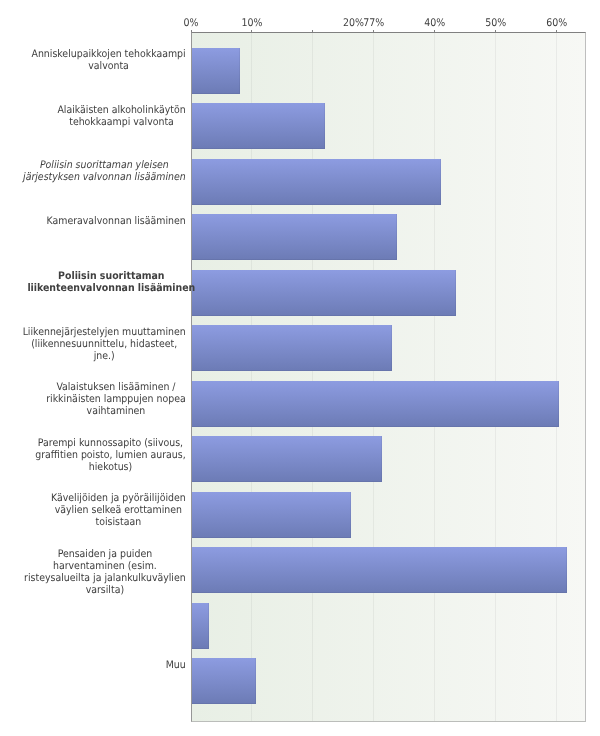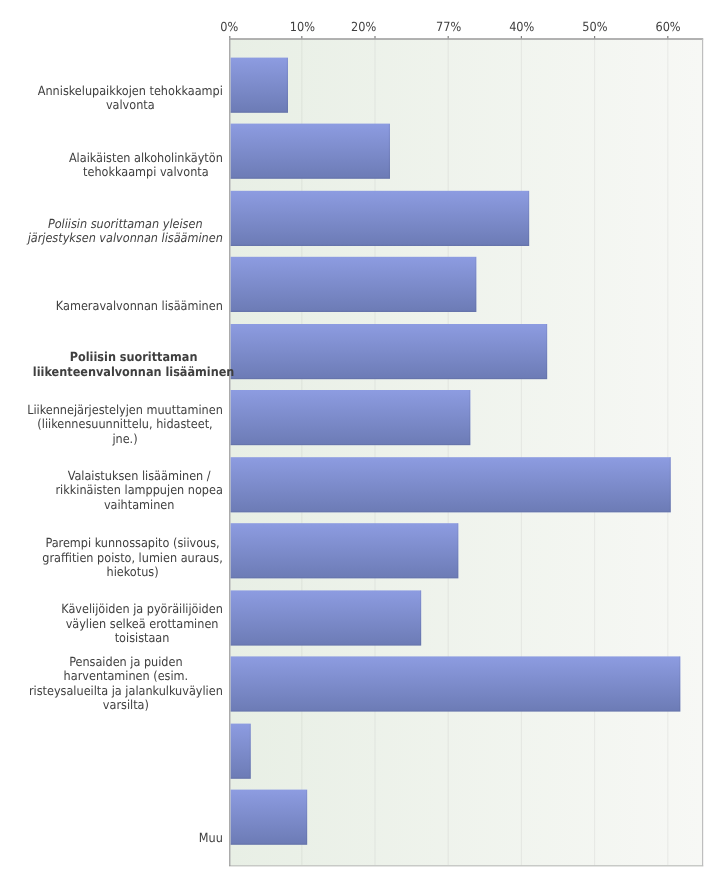--- a/index.html
+++ b/index.html
@@ -3,21 +3,21 @@
 <meta charset="utf-8">
 <title>Bar chart</title>
 <style>
   html,body{margin:0;padding:0;background:#ffffff;}
   body{width:600px;height:736px;overflow:hidden;
        font-family:"DejaVu Sans Condensed","DejaVu Sans",sans-serif;
        -webkit-font-smoothing:antialiased;
        text-rendering:geometricPrecision;}
   #chart{position:relative;width:600px;height:736px;background:#ffffff;}
   .cat-label{position:absolute;display:flex;flex-direction:column;
-             align-items:center;justify-content:flex-end;
+             align-items:center;justify-content:flex-start;
              color:#3f3f3f;font-size:10.45px;line-height:12px;
              white-space:nowrap;transform:translateZ(0);}
   .cat-line{display:block;}
   .tick-label{position:absolute;color:#3f3f3f;font-size:10.5px;text-align:center;white-space:nowrap;transform:translateZ(0);}
   #plot{position:absolute;overflow:hidden;box-sizing:border-box;}
   .gridline{position:absolute;top:0;bottom:0;width:1px;}
   .tick{position:absolute;width:1px;}
   .bar{position:absolute;}
 </style>
 </head>
@@ -42,21 +42,21 @@
       <div class="bar" style="left: 0px; top: 458.94px; width: 158.84px; height: 46px; background: linear-gradient(rgb(141, 156, 225) 0%, rgb(108, 123, 181) 100%); box-shadow: rgba(0, 0, 0, 0.055) -1px -1px 0px 0px inset;"></div>
       <div class="bar" style="left: 0px; top: 514.44px; width: 375.21px; height: 46px; background: linear-gradient(rgb(141, 156, 225) 0%, rgb(108, 123, 181) 100%); box-shadow: rgba(0, 0, 0, 0.055) -1px -1px 0px 0px inset;"></div>
       <div class="bar" style="left: 0px; top: 569.95px; width: 17.44px; height: 46px; background: linear-gradient(rgb(141, 156, 225) 0%, rgb(108, 123, 181) 100%); box-shadow: rgba(0, 0, 0, 0.055) -1px -1px 0px 0px inset;"></div>
       <div class="bar" style="left: 0px; top: 625.45px; width: 64.37px; height: 46px; background: linear-gradient(rgb(141, 156, 225) 0%, rgb(108, 123, 181) 100%); box-shadow: rgba(0, 0, 0, 0.055) -1px -1px 0px 0px inset;"></div>
     </div>
     <div class="tick" style="left: 191px; top: 29.9px; height: 2.45px; background: rgb(128, 128, 128);"></div>
     <div class="tick-label" style="left: 141px; width: 100px; top: 17.35px;">0%</div>
     <div class="tick" style="left: 251px; top: 29.9px; height: 2.45px; background: rgb(128, 128, 128);"></div>
     <div class="tick-label" style="left: 201.95px; width: 100px; top: 17.35px;">10%</div>
     <div class="tick" style="left: 312px; top: 29.9px; height: 2.45px; background: rgb(128, 128, 128);"></div>
-    <div class="tick-label" style="left: 253px; width: 100px; top: 17.35px;">20%</div>
+    <div class="tick-label" style="left: 264px; width: 100px; top: 17.35px; text-align: right;">20%</div>
     <div class="tick" style="left: 373px; top: 29.9px; height: 2.45px; background: rgb(128, 128, 128);"></div>
     <div class="tick-label" style="left: 323.85px; width: 100px; top: 17.35px;">77%</div>
     <div class="tick" style="left: 434px; top: 29.9px; height: 2.45px; background: rgb(128, 128, 128);"></div>
     <div class="tick-label" style="left: 384.8px; width: 100px; top: 17.35px;">40%</div>
     <div class="tick" style="left: 495px; top: 29.9px; height: 2.45px; background: rgb(128, 128, 128);"></div>
     <div class="tick-label" style="left: 445.75px; width: 100px; top: 17.35px;">50%</div>
     <div class="tick" style="left: 556px; top: 29.9px; height: 2.45px; background: rgb(128, 128, 128);"></div>
     <div class="tick-label" style="left: 506.7px; width: 100px; top: 17.35px;">60%</div>
     <div class="cat-label" style="left: 31.48px; width: 154.22px; top: 48.05px; height: 46px;">
       <span class="cat-line">Anniskelupaikkojen tehokkaampi</span>

